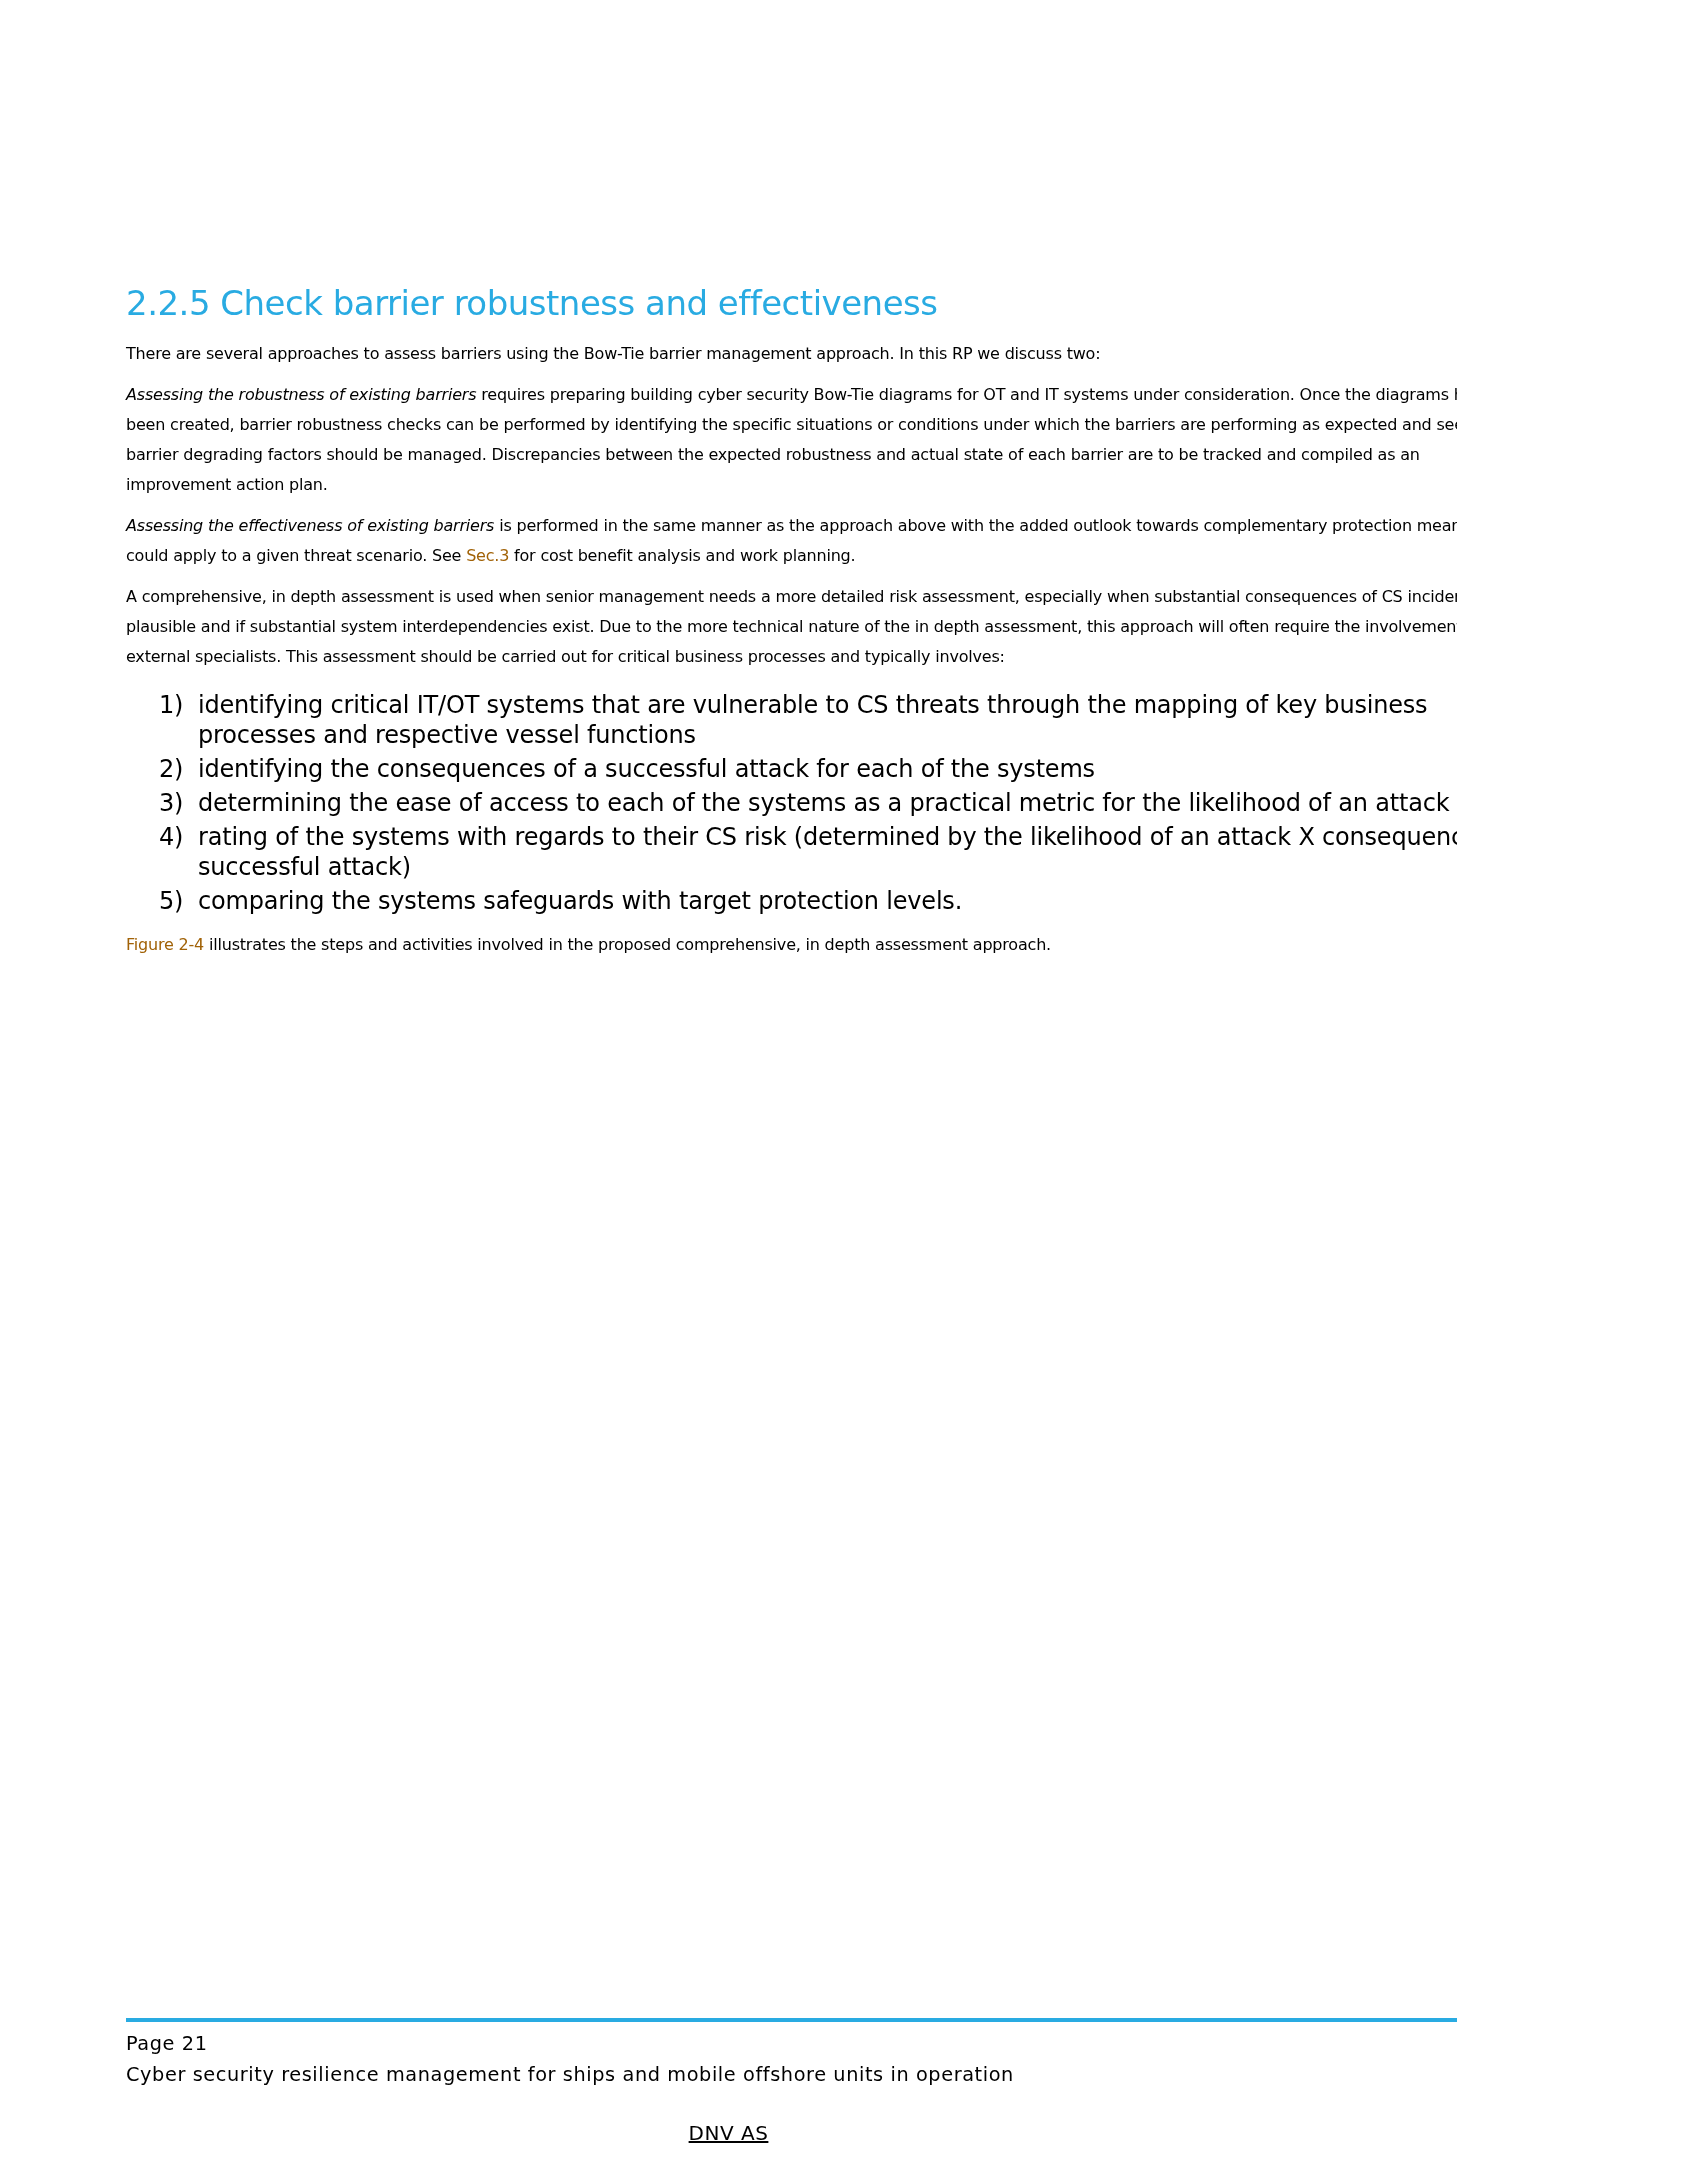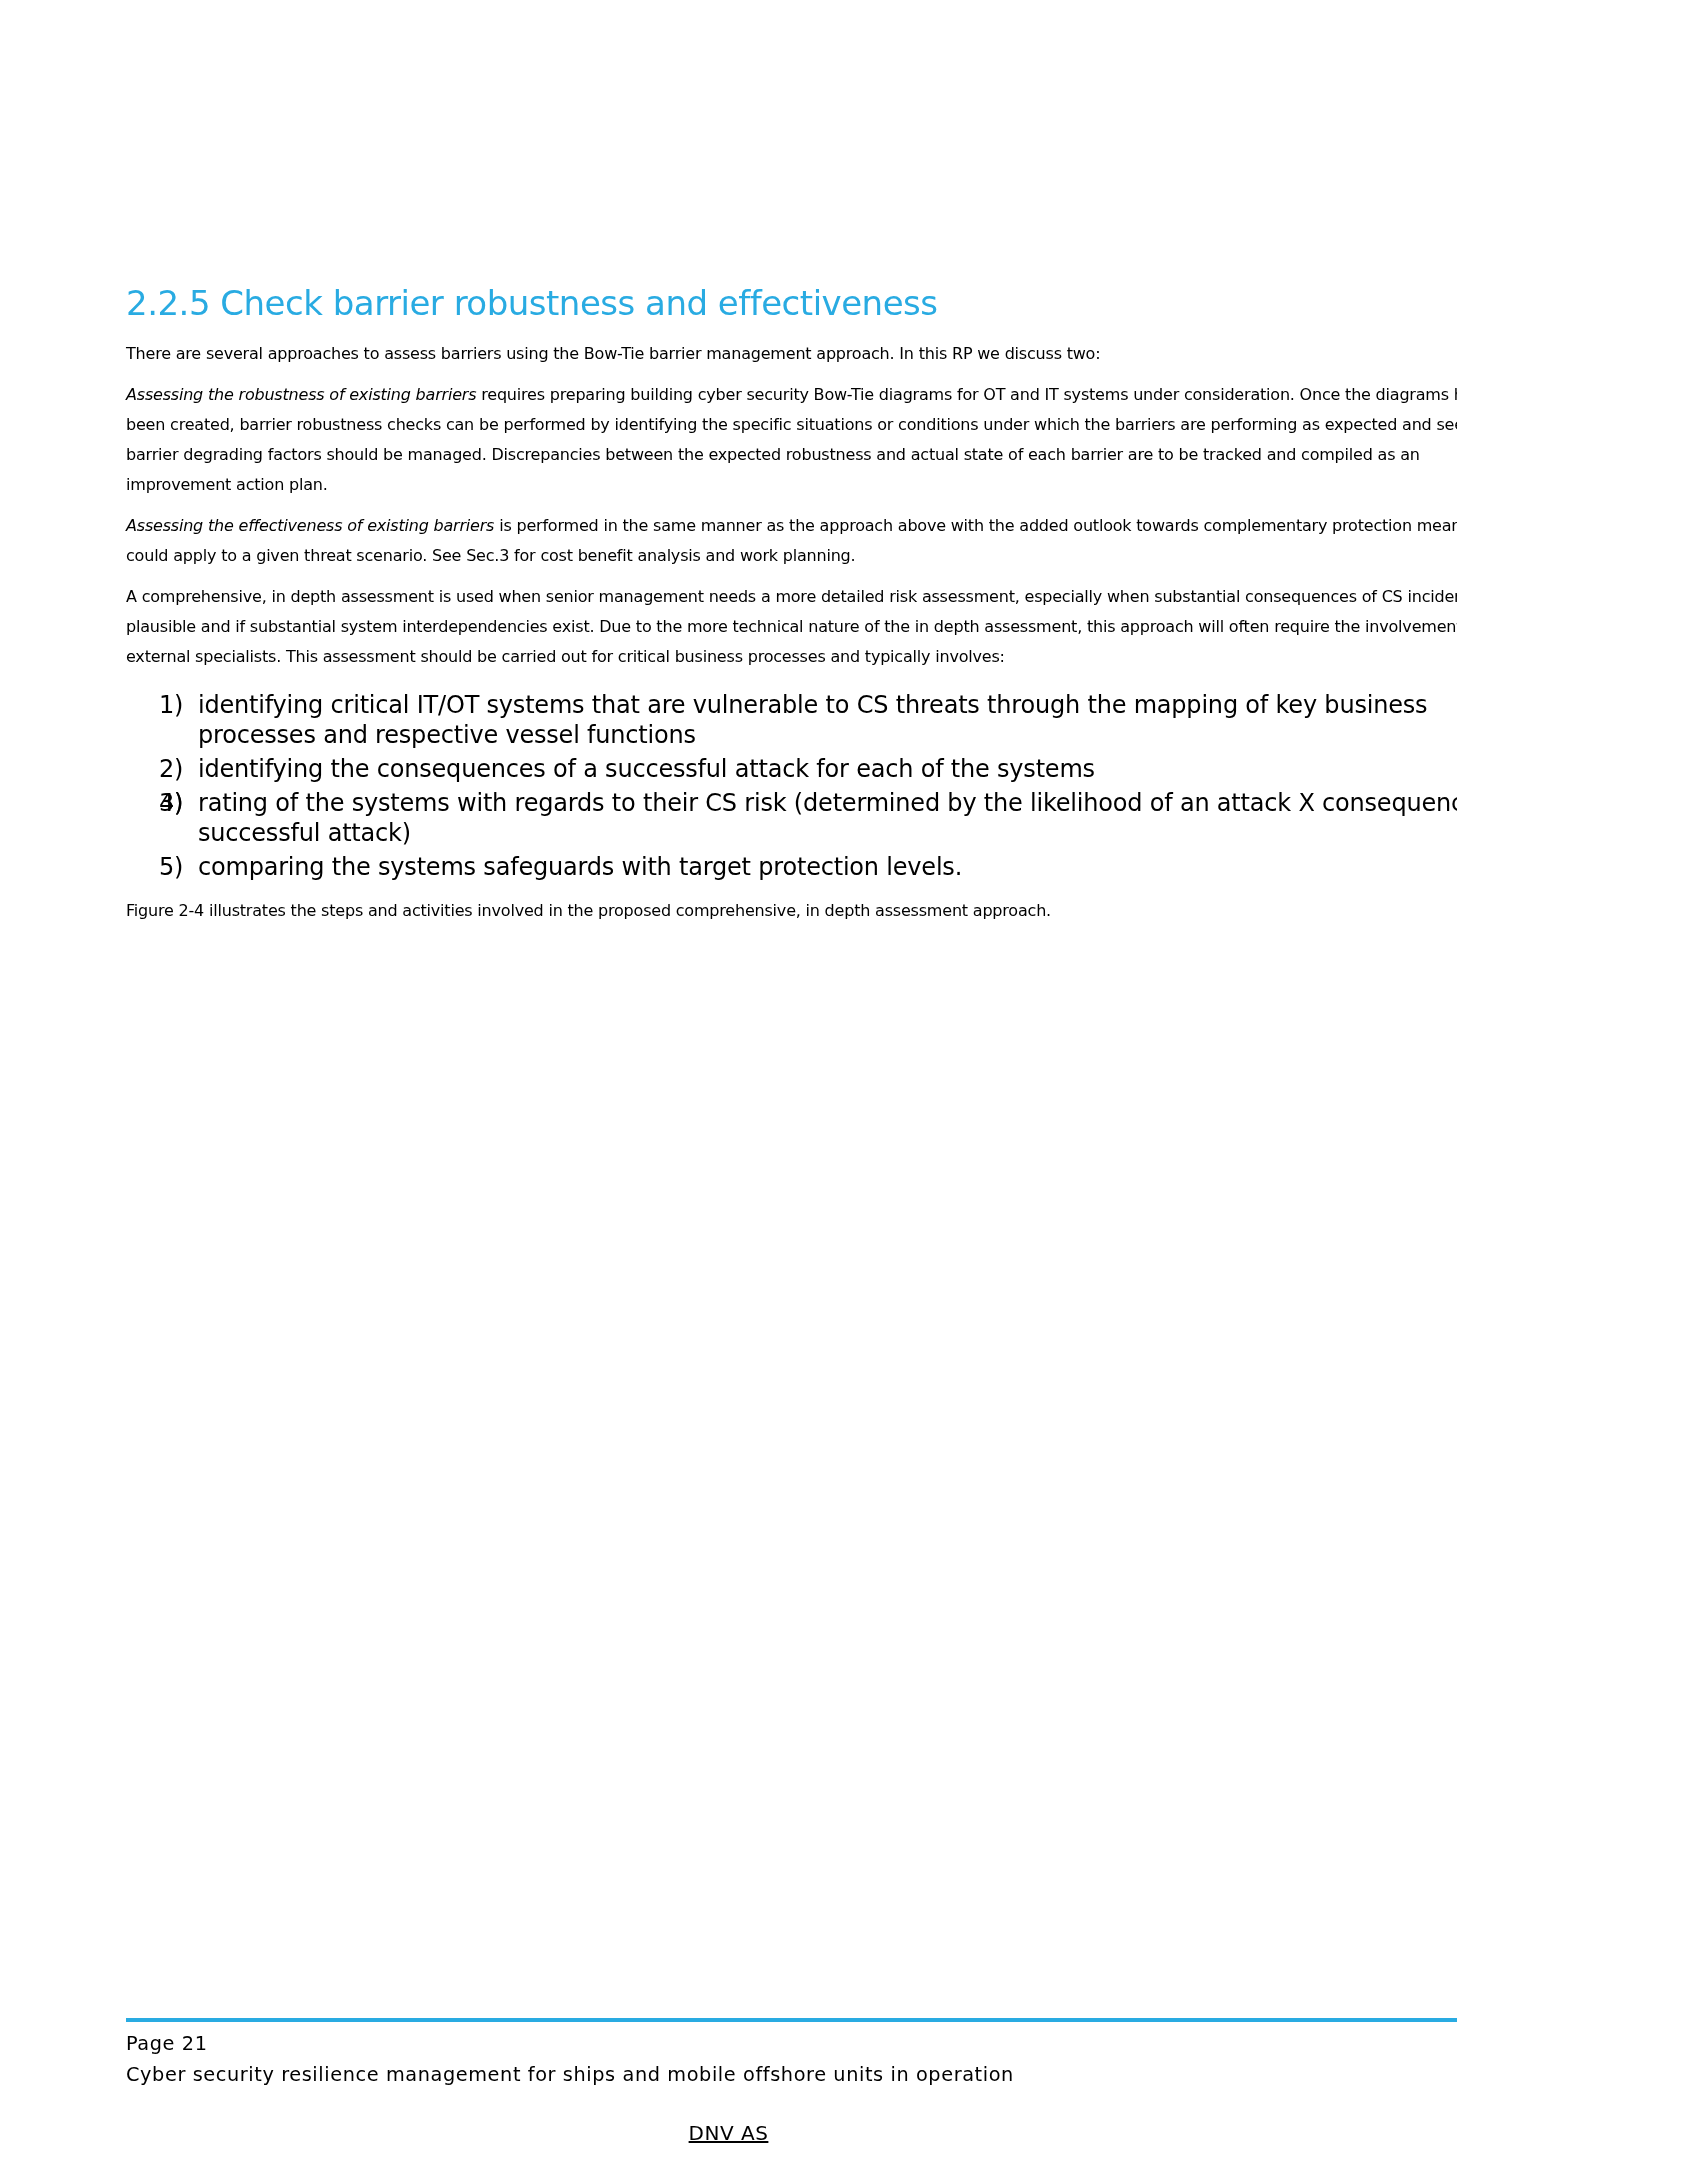--- a/index.html
+++ b/index.html
@@ -34,21 +34,21 @@
     margin: 55px 0 18px 0;
   }
   p.body-text {
     font-size: 16px;
     line-height: 30px;
     letter-spacing: -0.2px;
     margin: 0 0 11px 0;
   }
   .italic-lead { font-style: italic; }
   a.doc-link {
-    color: #000000;
+    color: #a16207;
     text-decoration: none;
     cursor: pointer;
   }
   ol.num-list {
     list-style: none;
     margin: 18px 0 12px 0;
     padding: 0;
   }
   ol.num-list li {
     position: relative;
@@ -115,21 +115,21 @@
     <p class="body-text"><span class="italic-lead">Assessing the robustness of existing barriers</span><span> requires preparing building cyber security Bow-Tie diagrams for OT and IT systems under consideration. Once the diagrams have been created, barrier robustness checks can be performed by identifying the specific situations or conditions under which the barriers are performing as expected and see what barrier degrading factors should be managed. Discrepancies between the expected robustness and actual state of each barrier are to be tracked and compiled as an improvement action plan.</span></p>
 
     <p class="body-text"><span class="italic-lead">Assessing the effectiveness of existing barriers</span><span> is performed in the same manner as the approach above with the added outlook towards complementary protection means that could apply to a given threat scenario. See </span><a class="doc-link">Sec.3</a><span> for cost benefit analysis and work planning.</span></p>
 
 
     <p class="body-text">A comprehensive, in depth assessment is used when senior management needs a more detailed risk assessment, especially when substantial consequences of CS incidents are plausible and if substantial system interdependencies exist. Due to the more technical nature of the in depth assessment, this approach will often require the involvement of external specialists. This assessment should be carried out for critical business processes and typically involves:</p>
 
     <ol class="num-list">
         <li><span class="li-num">1)</span><span>identifying critical IT/OT systems that are vulnerable to CS threats through the mapping of key business processes and respective vessel functions</span></li>
         <li><span class="li-num">2)</span><span>identifying the consequences of a successful attack for each of the systems</span></li>
-        <li><span class="li-num">3)</span></li>
+        <li><span class="li-num">3)</span><span>determining the ease of access to each of the systems as a practical metric for the likelihood of an attack</span></li>
         <li><span class="li-num">4)</span><span>rating of the systems with regards to their CS risk (determined by the likelihood of an attack X consequence of successful attack)</span></li>
         <li><span class="li-num">5)</span><span>comparing the systems safeguards with target protection levels.</span></li>
       </ol>
 
     <p class="body-text figure-para"><a class="doc-link">Figure 2-4</a><span> illustrates the steps and activities involved in the proposed comprehensive, in depth assessment approach.</span></p>
 
   </div>
 
   <div class="footer-rule"></div>
 

